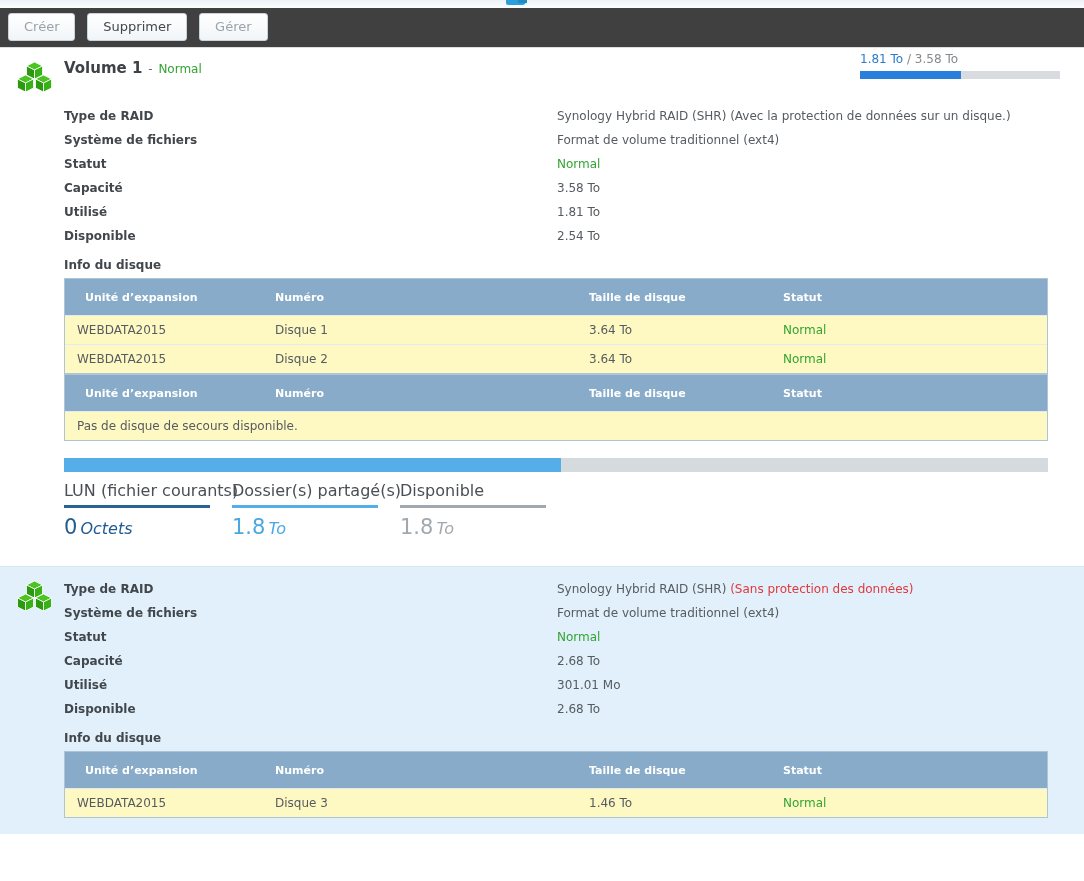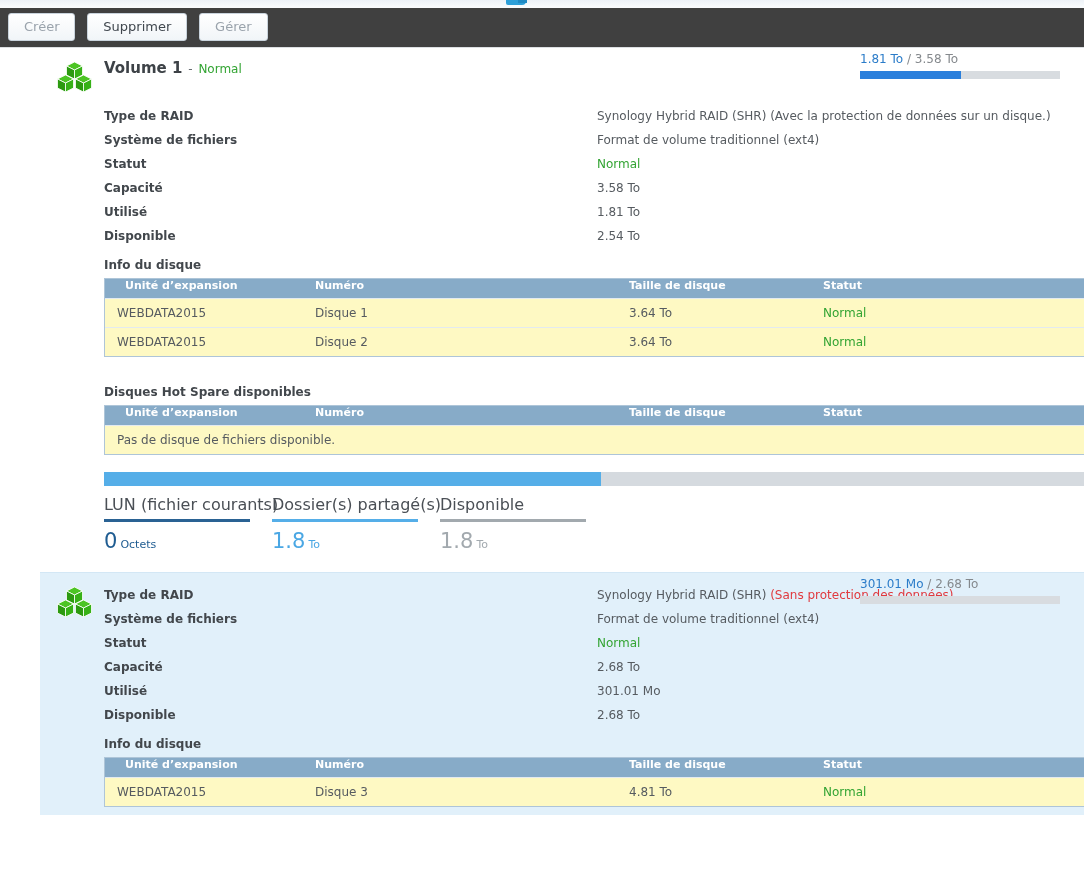--- a/index.html
+++ b/index.html
@@ -7,54 +7,54 @@
               font-family:"DejaVu Sans","Liberation Sans",sans-serif; font-size:12px; color:#565b60; }
   .top-strip { height:8px; background:linear-gradient(#edf2f7,#fbfdfe); position:relative; }
   .frag { position:absolute; left:506px; top:0; width:20px; height:5px; background:#2d9fd8;
           border-radius:0 0 4px 2px; }
   .frag:after { content:""; position:absolute; left:12px; top:0; width:9px; height:3px; background:#1f8ac4; }
   .toolbar { padding:5px 8px 6px; background:#404040; border-bottom:1px solid #dcdfe2; }
   .btn { display:inline-block; margin-right:8px; padding:5px 15px 6px; font-size:13px;
          color:#9aa3ac; background:linear-gradient(#ffffff,#f1f5f8);
          border:1px solid #c9d3dc; border-radius:3px; cursor:pointer; }
   .btn.enabled { color:#40474e; }
-  .section { position:relative; padding:10px 24px 0 64px; background:#fff;margin-left:40px; }
+  .section { position:relative; padding:10px 24px 8px 64px; background:#fff; }
   .section.selected { background:#e1f0fa; border-top:1px solid #d3e7f5; }
   .vol-icon { position:absolute; left:17px; top:13px; }
   .vol-head { height:20px; margin-bottom:26px; line-height:20px; }
   .vol-name { font-size:15px; font-weight:bold; color:#3d4247; }
   .vol-dash { color:#6a6f74; margin:0 2px; }
   .vol-cap { position:absolute; top:4px; right:24px; width:200px; }
   .cap-text { font-size:12px; margin-bottom:5px; white-space:nowrap; }
   .cap-used { color:#2b7cc9; }
   .cap-rest { color:#85898d; }
   .cap-bar { height:8px; background:#d8dce0; }
   .cap-fill { height:8px; width:0; }
   .detail-row { display:flex; height:24px; align-items:center; }
   .d-label { width:493px; font-weight:bold; color:#42474c; flex:none; }
   .d-value { white-space:nowrap; }
   .subhead { font-weight:bold; color:#42474c; margin:10px 0 6px; }
   .subhead.spare { margin-top:28px; }
   .tbl { width:984px; border:1px solid #aec5d8; background:#fff; }
-  .tbl-head { display:flex; height:19px; align-items:flex-start; color:#fff; font-weight:bold; font-size:11px; }
+  .tbl-head { display:flex; height:36px; align-items:center; color:#fff; font-weight:bold; font-size:11px; }
   .tbl-row { display:flex; height:29px; align-items:center; border-top:1px solid #e3eaf0; background:#fef9c3; }
   .c1 { width:200px; flex:none; padding-left:12px; }
   .tbl-head .c1 { padding-left:20px; }
   .c2 { width:314px; flex:none; padding-left:10px; }
   .c3 { width:204px; flex:none; padding-left:10px; }
   .c4 { flex:1; }
   .empty-cell { padding-left:12px; }
   .usage-bar { width:984px; height:14px; background:#d5dadf; margin-top:17px; }
   .usage-fill { height:14px; width:0; }
   .legend { display:flex; margin-top:9px; padding-bottom:19px; }
   .leg-item { width:146px; margin-right:22px; flex:none; }
   .leg-label { font-size:16px; color:#4a4f55; padding-bottom:5px; border-bottom:3px solid #ccc;
                white-space:nowrap; }
   .leg-value { margin-top:7px; font-size:21px; }
-  .leg-unit { font-size:11px; margin-left:3px; }
+  .leg-unit { font-size:16px; margin-left:3px;font-style:italic; }
   .pad-bottom { padding-bottom:8px; }
   .bottom-strip { height:5px; background:#fff; }
 </style>
 </head>
 <body>
 
 <svg width="0" height="0" style="position:absolute">
   <defs>
     <g id="cube">
       <polygon points="8,0 16,4 8,8 0,4" fill="#4cc424" stroke="#fff" stroke-width="0.8"></polygon>
@@ -140,30 +140,29 @@
       <span class="c4" style="color: rgb(51, 164, 51);">Normal</span>
     </div>
     <div class="tbl-row">
       <span class="c1">WEBDATA2015</span>
       <span class="c2">Disque 2</span>
       <span class="c3">3.64 To</span>
       <span class="c4" style="color: rgb(51, 164, 51);">Normal</span>
     </div>
   </div>
 
-  <div class="subhead spare">Disques Hot Spare disponibles</div>
   <div class="tbl">
     <div class="tbl-head" style="background-color: rgb(135, 171, 200);">
       <span class="c1">Unité d’expansion</span>
       <span class="c2">Numéro</span>
       <span class="c3">Taille de disque</span>
       <span class="c4">Statut</span>
     </div>
     <div class="tbl-row">
-      <span class="empty-cell">Pas de disque de fichiers disponible.</span>
+      <span class="empty-cell">Pas de disque de secours disponible.</span>
     </div>
   </div>
 
   <div class="usage-bar">
     <div class="usage-fill" style="width: 50.5%; background-color: rgb(85, 174, 232);"></div>
   </div>
   <div class="legend">
     <div class="leg-item">
       <div class="leg-label" style="border-bottom-color: rgb(42, 98, 147);">LUN (fichier courants)</div>
       <div class="leg-value" style="color: rgb(31, 92, 145);">
@@ -186,29 +185,20 @@
 </div>
 
 <div class="section selected">
   <span class="vol-icon">
     <svg width="35" height="36" viewBox="0 0 35 36">
       <use href="#cube" x="9.5" y="1"></use>
       <use href="#cube" x="0.5" y="14"></use>
       <use href="#cube" x="18.5" y="14"></use>
     </svg>
   </span>
-  <div class="vol-cap">
-    <div class="cap-text">
-      <span class="cap-used">301.01 Mo</span>
-      <span class="cap-rest">/ 2.68 To</span>
-    </div>
-    <div class="cap-bar">
-      <div class="cap-fill" style="width: 0%; background-color: rgb(42, 127, 220);"></div>
-    </div>
-  </div>
 
   <div class="detail-row">
     <span class="d-label">Type de RAID</span>
     <span class="d-value">
       <span>Synology Hybrid RAID (SHR)</span>
       <span style="color: rgb(224, 57, 62);">(Sans protection des données)</span>
     </span>
   </div>
   <div class="detail-row">
     <span class="d-label">Système de fichiers</span>
@@ -235,20 +225,20 @@
   <div class="tbl pad">
     <div class="tbl-head" style="background-color: rgb(135, 171, 200);">
       <span class="c1">Unité d’expansion</span>
       <span class="c2">Numéro</span>
       <span class="c3">Taille de disque</span>
       <span class="c4">Statut</span>
     </div>
     <div class="tbl-row">
       <span class="c1">WEBDATA2015</span>
       <span class="c2">Disque 3</span>
-      <span class="c3">4.81 To</span>
+      <span class="c3">1.46 To</span>
       <span class="c4" style="color: rgb(51, 164, 51);">Normal</span>
     </div>
   </div>
   <div class="pad-bottom"></div>
 </div>
 
 <div class="bottom-strip"></div>
 
 </body></html>

